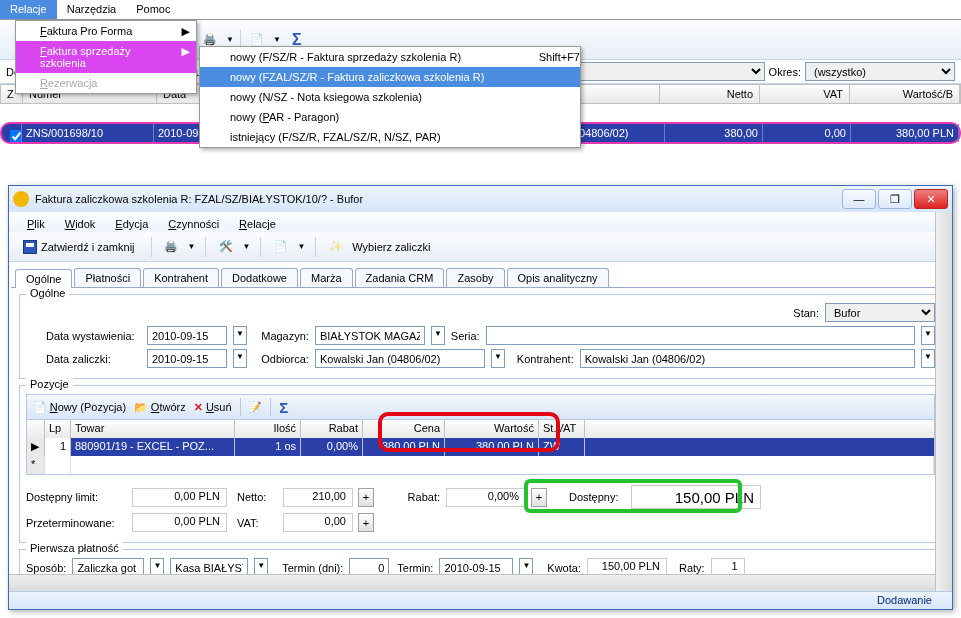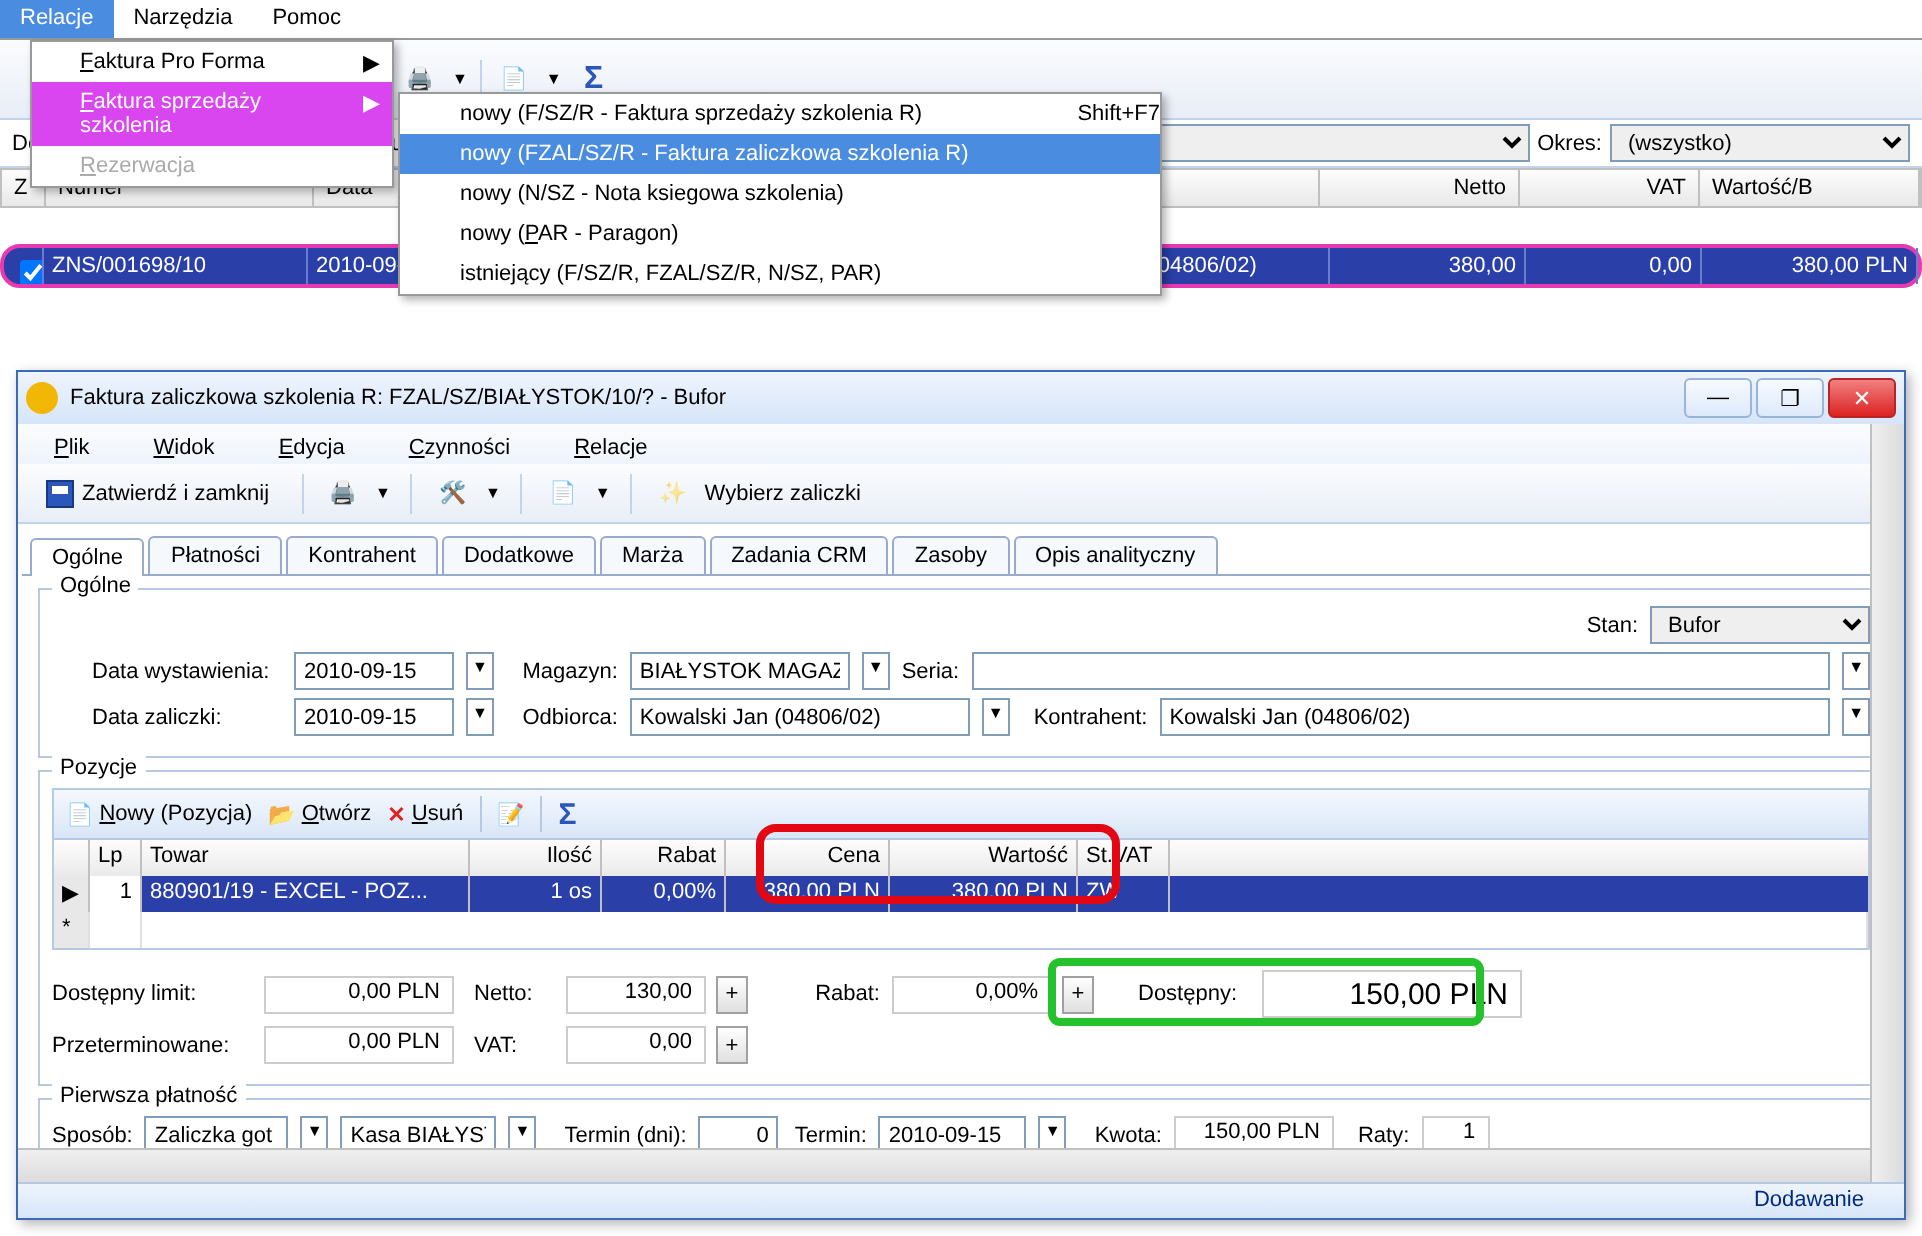--- a/index.html
+++ b/index.html
@@ -33,21 +33,21 @@
   .selrow > div { padding: 3px 4px; border-right: 1px solid #6a7bd0; overflow: hidden; white-space: nowrap; }
   .selrow .chk { width: 20px; }
 
   .window { position: absolute; left: 8px; top: 185px; width: 945px; height: 425px; border: 1px solid #3b6ab7; background: #fff; box-shadow: 2px 2px 6px rgba(0,0,0,.3); }
   .titlebar { height: 26px; background: linear-gradient(#eef4fd,#d6e5f9); display: flex; align-items: center; padding: 0 4px; }
   .titlebar .doc-icon { width: 16px; height: 16px; background:#f2b705; border-radius:50%; margin-right: 6px; }
   .titlebar .flex { flex: 1; }
   .winbtn { width: 34px; height: 20px; margin-left: 2px; display: flex; align-items: center; justify-content: center; border: 1px solid #98b5dc; background: linear-gradient(#f7faff,#dde9fb); border-radius: 3px; }
   .winbtn.close { background: linear-gradient(#f08080,#d22); border-color:#b22; color:#fff; }
 
-  .winmenu { display: flex; gap: 16px; padding: 4px 10px 0; background: linear-gradient(#fbfcfe,#eef4fd); }
+  .winmenu { display: flex; gap: 4px; padding: 4px 10px 0; background: linear-gradient(#fbfcfe,#eef4fd); }
   .winmenu span { padding: 2px 8px; }
   .winmenu span:first-letter, .submenu-item:first-letter { text-decoration: underline; }
 
   .wintool { display: flex; align-items: center; gap: 6px; padding: 4px 8px; background: linear-gradient(#fbfcfe,#e8eef7); border-bottom: 1px solid #c2d3ea; height: 30px;}
   .wintool .sep { width: 1px; height: 20px; background: #c2d3ea; margin: 0 4px; }
   .btn-zatw { display: flex; align-items: center; gap: 4px; padding: 2px 6px; }
   .disk-icon { width:14px; height:14px; background:#2b56ba; border:1px solid #18387f; position:relative; }
   .disk-icon::after{content:'';position:absolute;inset:2px 2px 6px 2px;background:#fff;}
 
   .tabs { display: flex; padding: 2px 4px 0; border-bottom: 1px solid #99aacc; margin: 4px 2px 0;}
@@ -121,21 +121,21 @@
   <select class="txt" style="width:150px"><option>(wszystko)</option></select>
 </div>
 
 <div class="gridhdr">
   <div style="width:22px">Z</div>
   <div style="width:134px">Numer</div>
   <div style="width:160px">Data</div>
   <div style="flex:1"></div>
   <div style="width:100px;text-align:right">Netto</div>
   <div style="width:90px;text-align:right">VAT</div>
-  <div style="width:110px;">Wartość/B</div>
+  <div style="width:110px;text-align:right">Wartość/B</div>
 </div>
 
 <div class="selrow">
   <div class="chk"><input type="checkbox" checked="" style=""></div>
   <div style="width:132px">ZNS/001698/10</div>
   <div style="width:70px">2010-09-14</div>
   <div style="width:70px">2010-09-14</div>
   <div style="width:210px">Kowalski Jan</div>
   <div style="flex:1">Kowalski Jan (04806/02)</div>
   <div style="width:98px;text-align:right">380,00</div>
@@ -268,21 +268,21 @@
           <div style="flex:1"></div>
         </div>
       </div>
       <div class="highlight-red" style="left:358px; top:26px; width:182px; height:40px;"></div>
 
       <div style="margin-top:10px;position:relative;">
         <div class="row">
           <span style="width:100px">Dostępny limit:</span>
           <span class="numbox">0,00 PLN</span>
           <span style="width:40px;margin-left:4px;">Netto:</span>
-          <span class="numbox" style="width:70px">130,00</span>
+          <span class="numbox" style="width:70px">210,00</span>
             <span class="plusbtn">+</span>
           <span style="width:40px;margin-left:20px;text-align:right;">Rabat:</span>
           <span class="numbox" style="width:80px">0,00%</span>
             <span class="plusbtn">+</span>
           <span style="width:56px;margin-left:16px">Dostępny:</span>
           <span class="numbox" style="width:130px;font-size:15px;height:24px;padding-top:3px;">150,00 PLN</span>
         </div>
         <div class="row">
           <span style="width:100px">Przeterminowane:</span>
           <span class="numbox">0,00 PLN</span>

